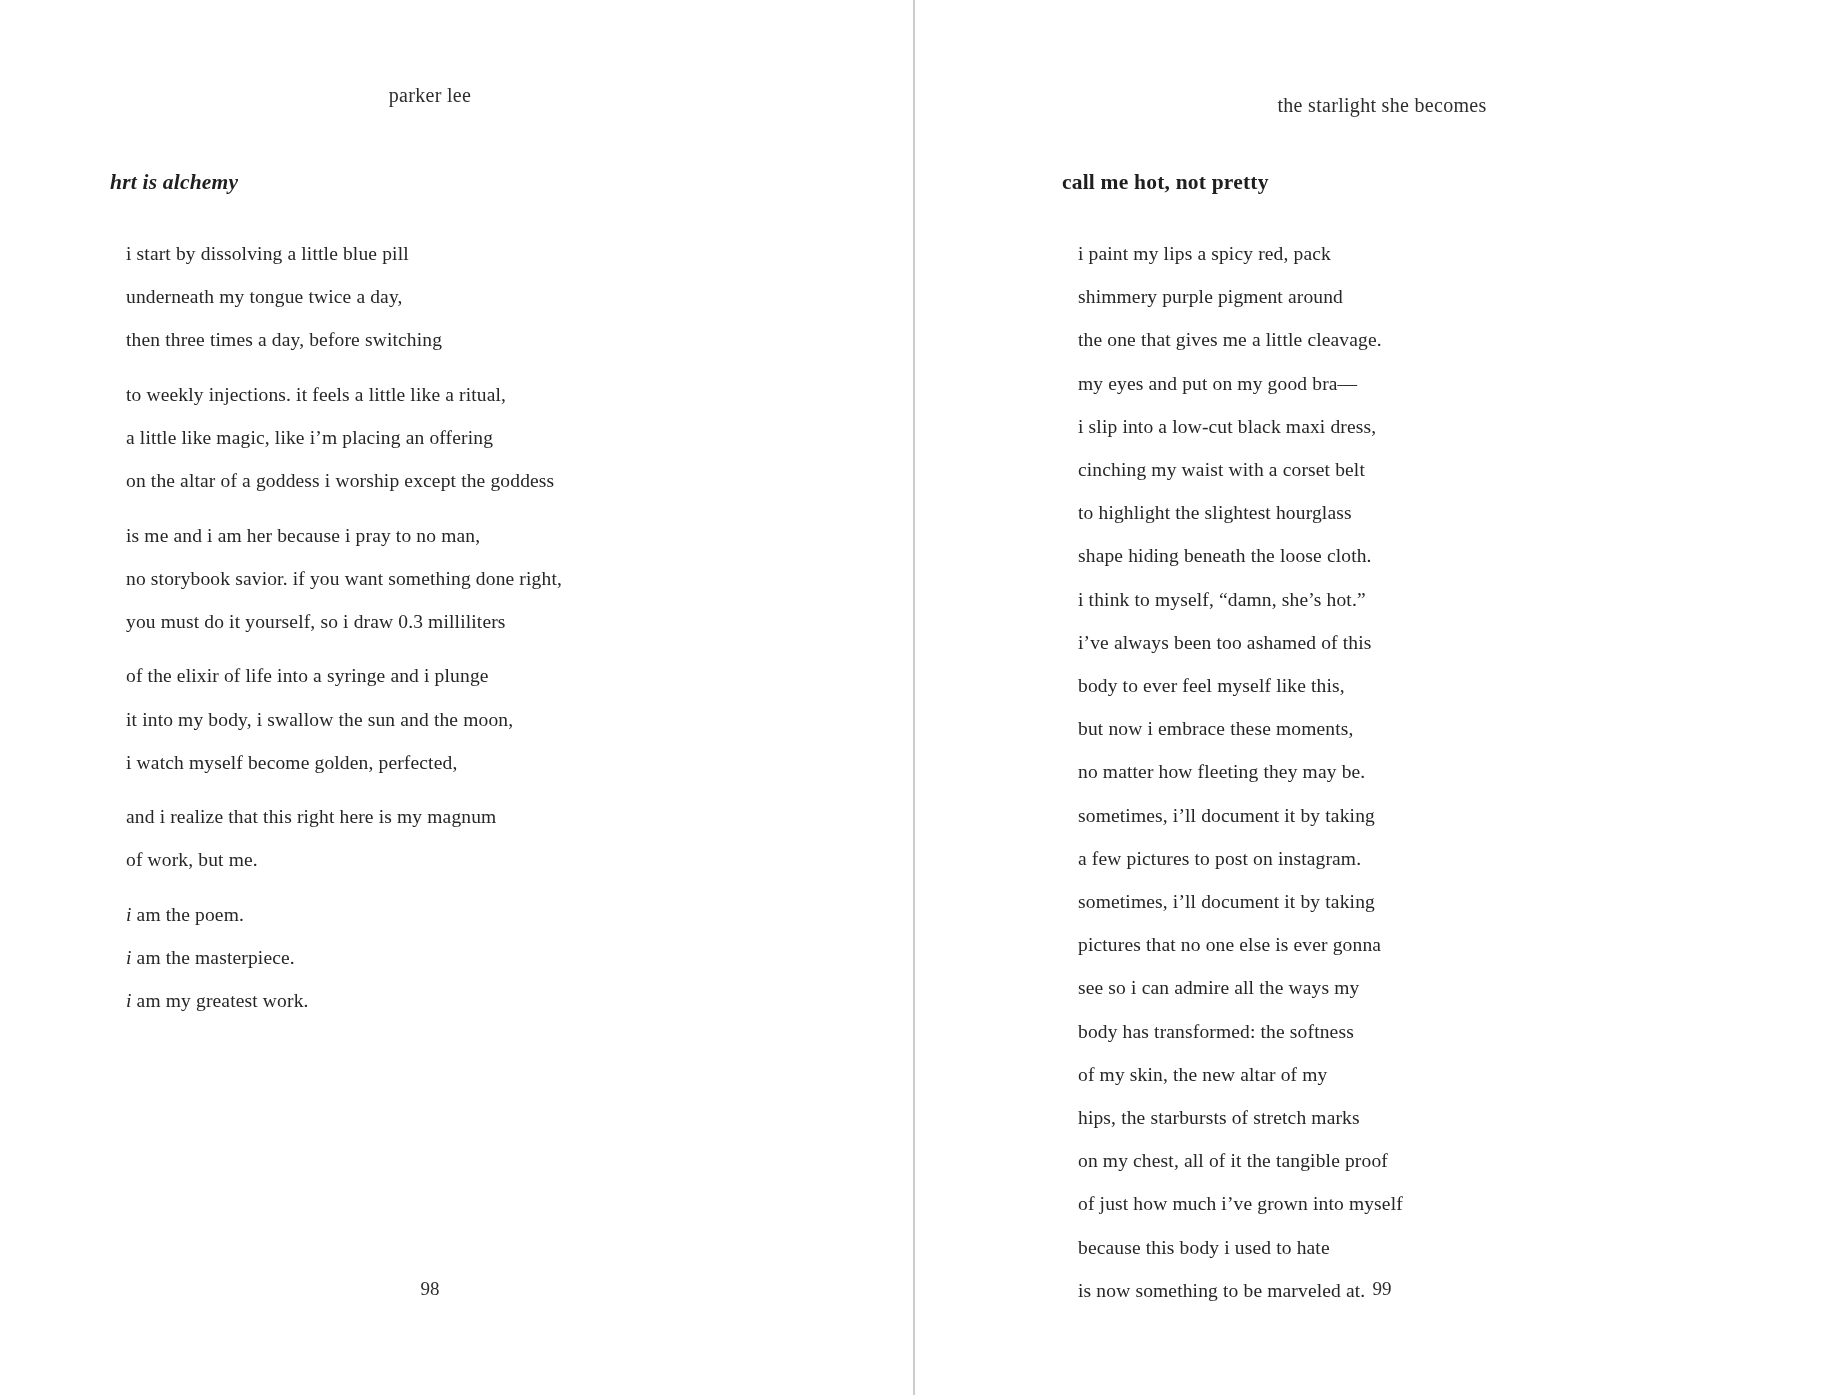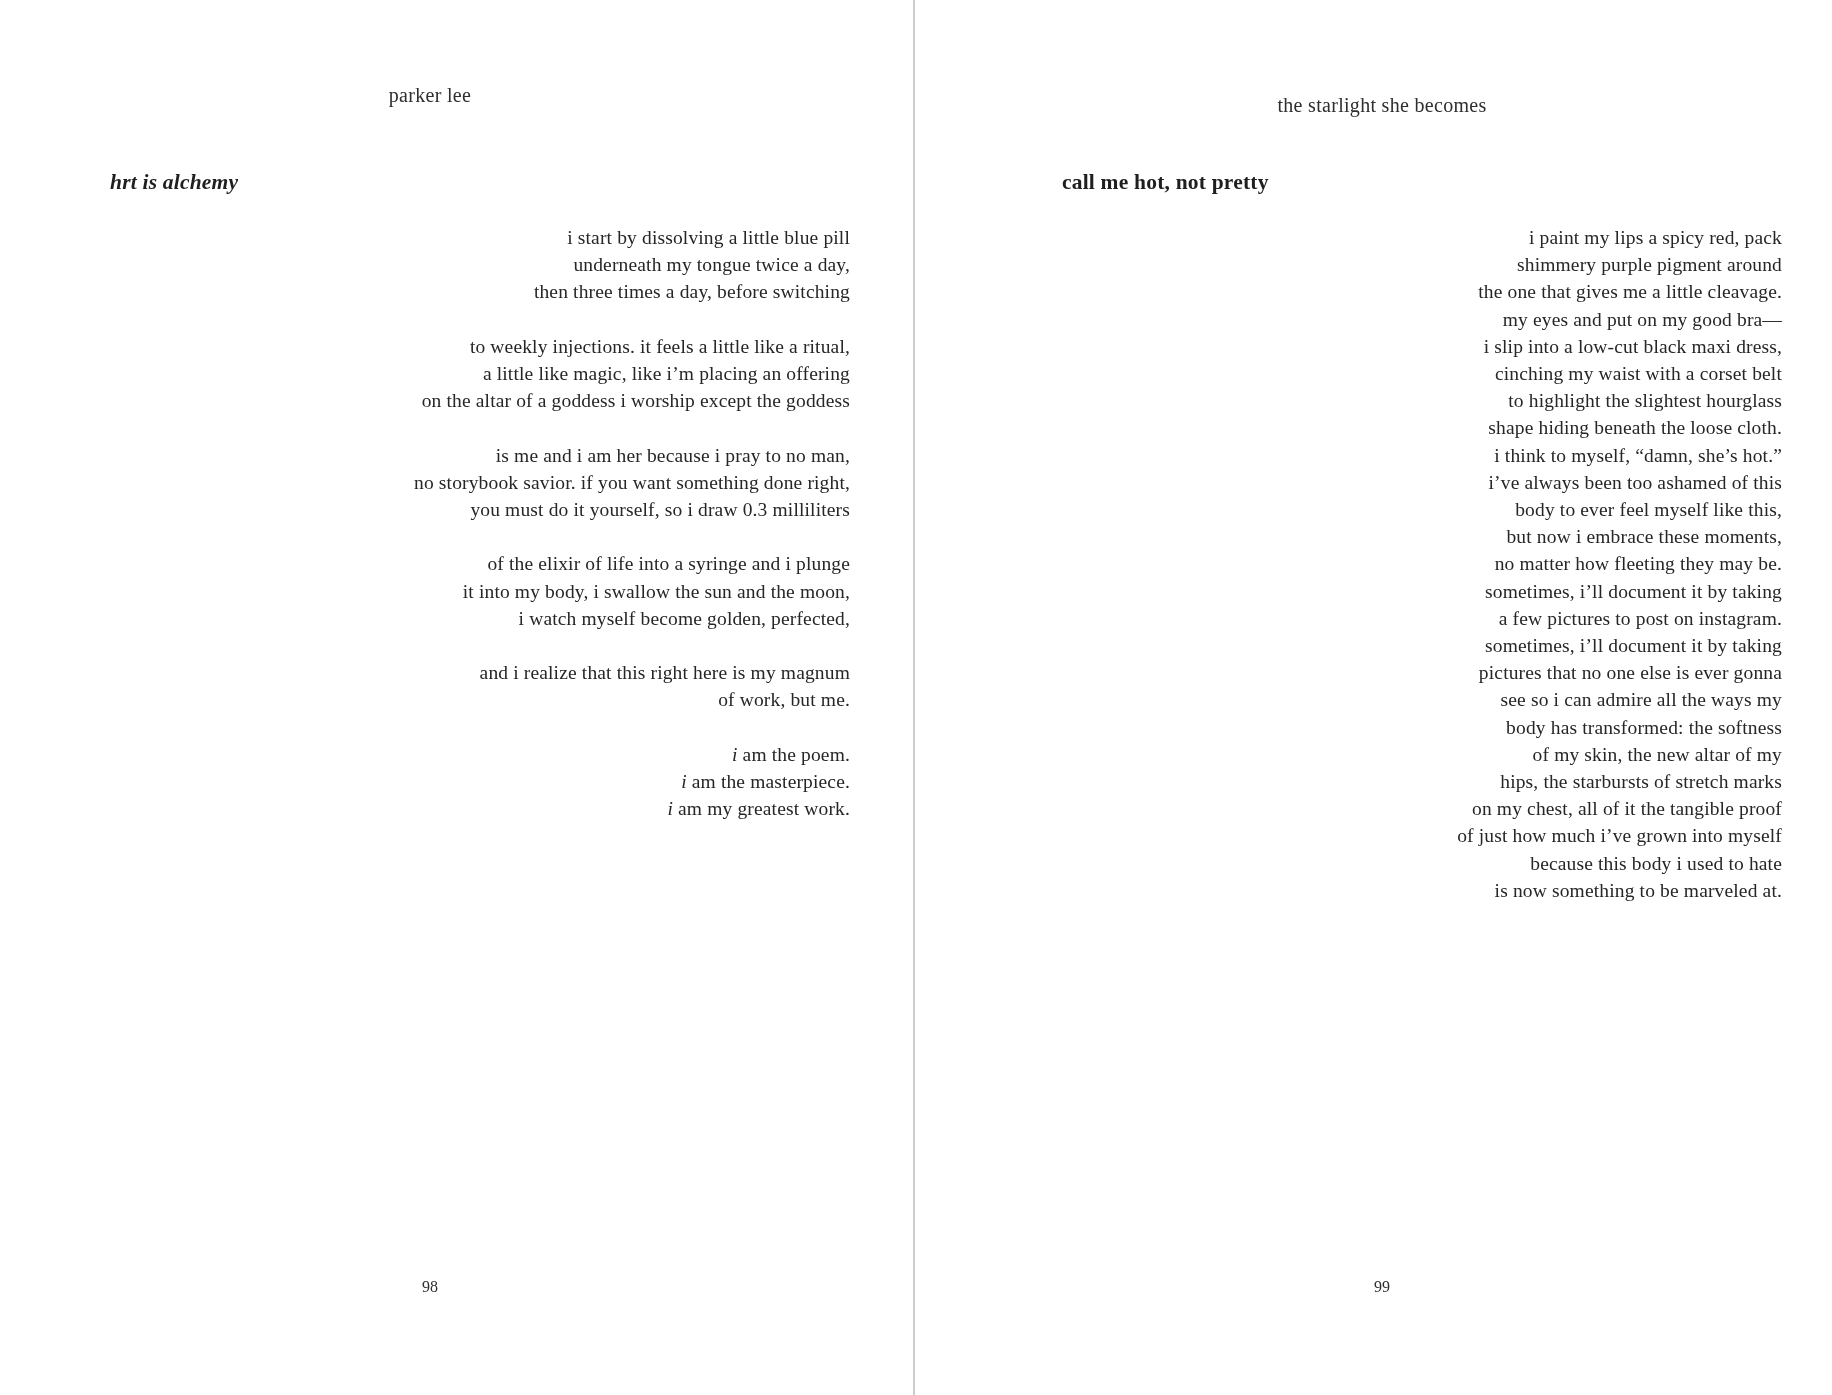--- a/index.html
+++ b/index.html
@@ -59,28 +59,28 @@
     top: 224px;
     font-size: 19.5px;
     line-height: 27.2px;
     letter-spacing: 0.15px;
   }
   .page-left  .poem-body { left: 110px; width: 740px; }
   .page-right .poem-body { left: 147px; width: 720px; }
 
   .stanza { margin: 0 0 27.2px 0; }
   .stanza:last-child { margin-bottom: 0; }
-  .line { margin: 0; padding: 0; white-space: nowrap; text-align: right; }
+  .line { margin: 16px; padding: 0; white-space: nowrap; }
   .line em { font-style: italic; }
 
   .page-number {
     position: absolute;
     top: 1278px;
     text-align: center;
-    font-size: 16px;
+    font-size: 19px;
     color: #2e2e2e;
   }
   .page-left  .page-number { left: 110px; width: 640px; }
   .page-right .page-number { left: 147px; width: 640px; }
 </style>
 </head>
 <body>
 
 <div class="spread">
 

